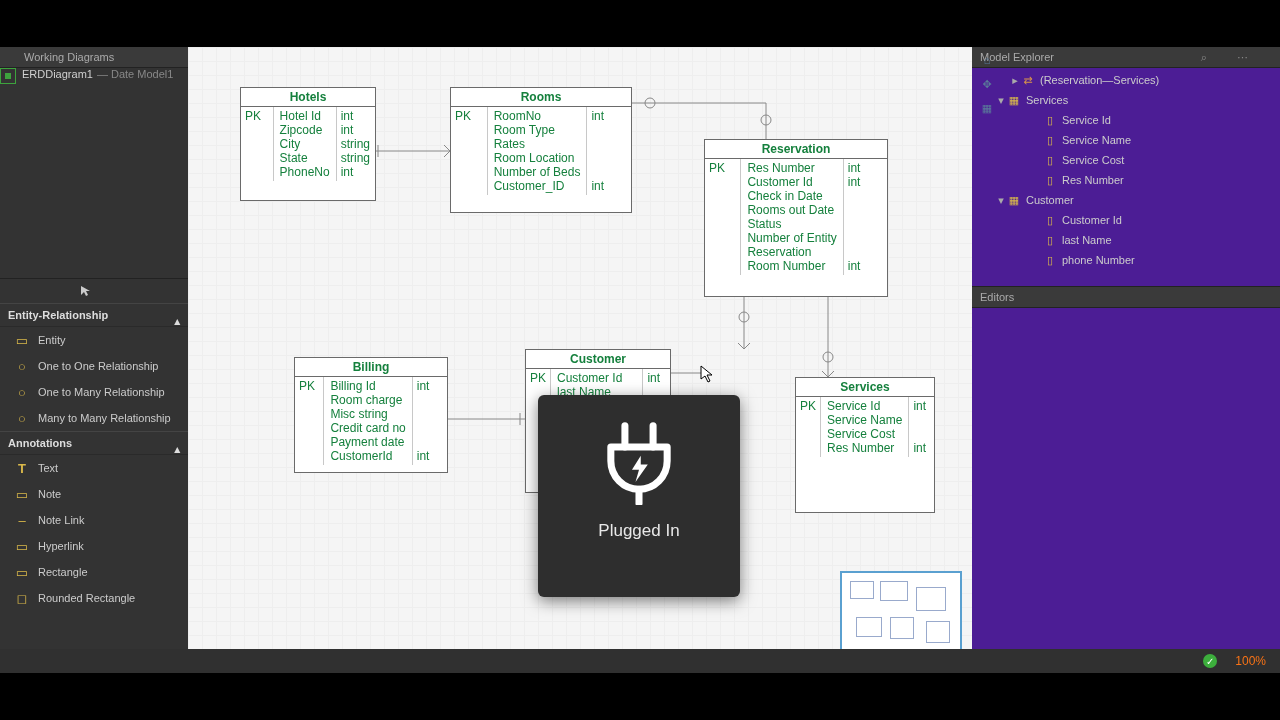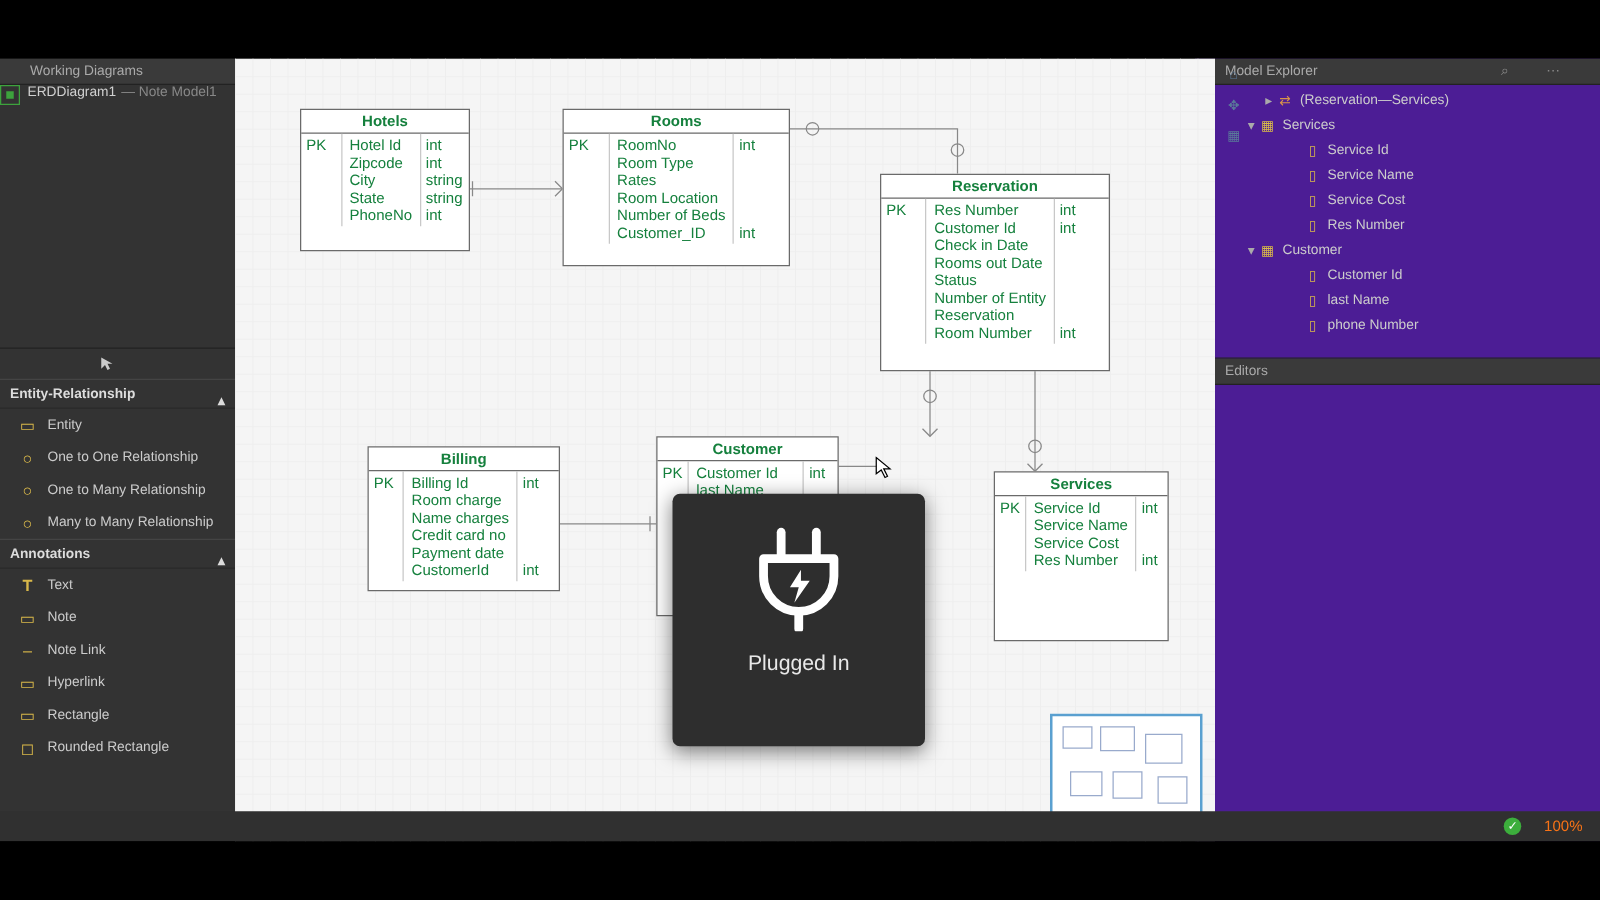--- a/index.html
+++ b/index.html
@@ -75,21 +75,21 @@
 <div class="top-black"></div>
 
 <div class="workspace">
 
   <div class="left-panel">
     <div class="panel-title">Working Diagrams</div>
     <div class="diagrams-list">
       <div class="diagram-tab">
         <span class="dicon"></span>
         <span>ERDDiagram1</span>
-        <span class="gray-text">— Note Model1</span>
+        <span class="gray-text">— Date Model1</span>
       </div>
     </div>
     <div class="toolbox">
       <div class="cursor-row">
         <svg viewBox="0 0 12 12">
             <path d="M1 1 L1 10 L4 7 L6 11 L8 10 L6 6 L10 6 Z" fill="#ccc"></path>
           </svg>
       </div>
       <div id="toolbox-sections">
           <div class="section-header">Entity-Relationship<span class="chev">▴</span></div>
@@ -329,21 +329,21 @@
               <div class="ln">PK</div>
               <div class="ln"></div>
               <div class="ln"></div>
               <div class="ln"></div>
               <div class="ln"></div>
               <div class="ln"></div>
             </div>
             <div class="fcol">
               <div class="ln">Billing Id</div>
               <div class="ln">Room charge</div>
-              <div class="ln">Name charges</div>
+              <div class="ln">Misc string</div>
               <div class="ln">Credit card no</div>
               <div class="ln">Payment date</div>
               <div class="ln">CustomerId</div>
             </div>
             <div class="tcol">
               <div class="ln">int</div>
               <div class="ln"></div>
               <div class="ln"></div>
               <div class="ln"></div>
               <div class="ln"></div>

